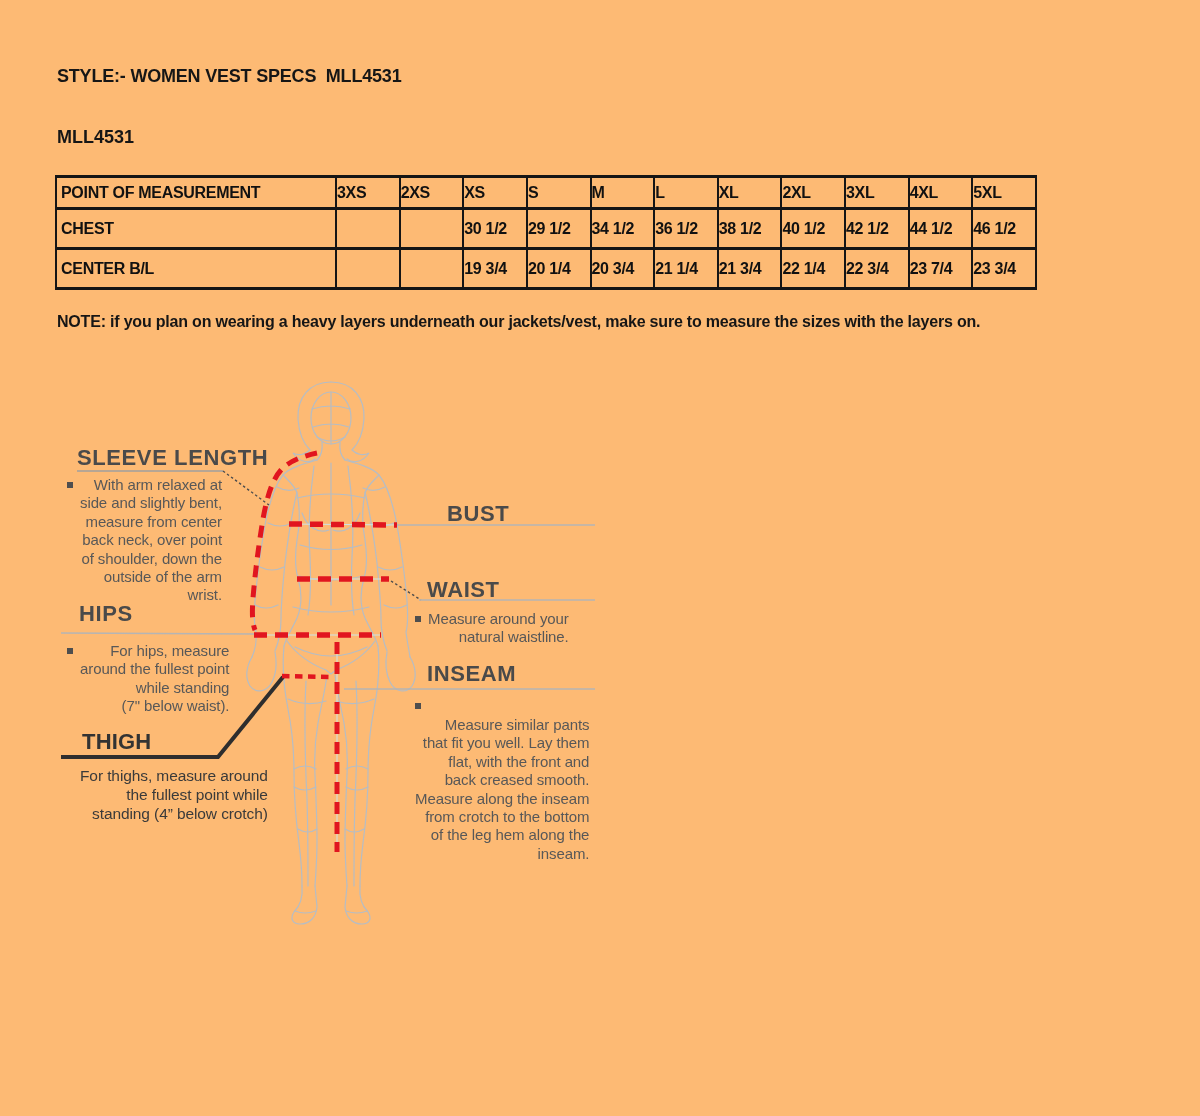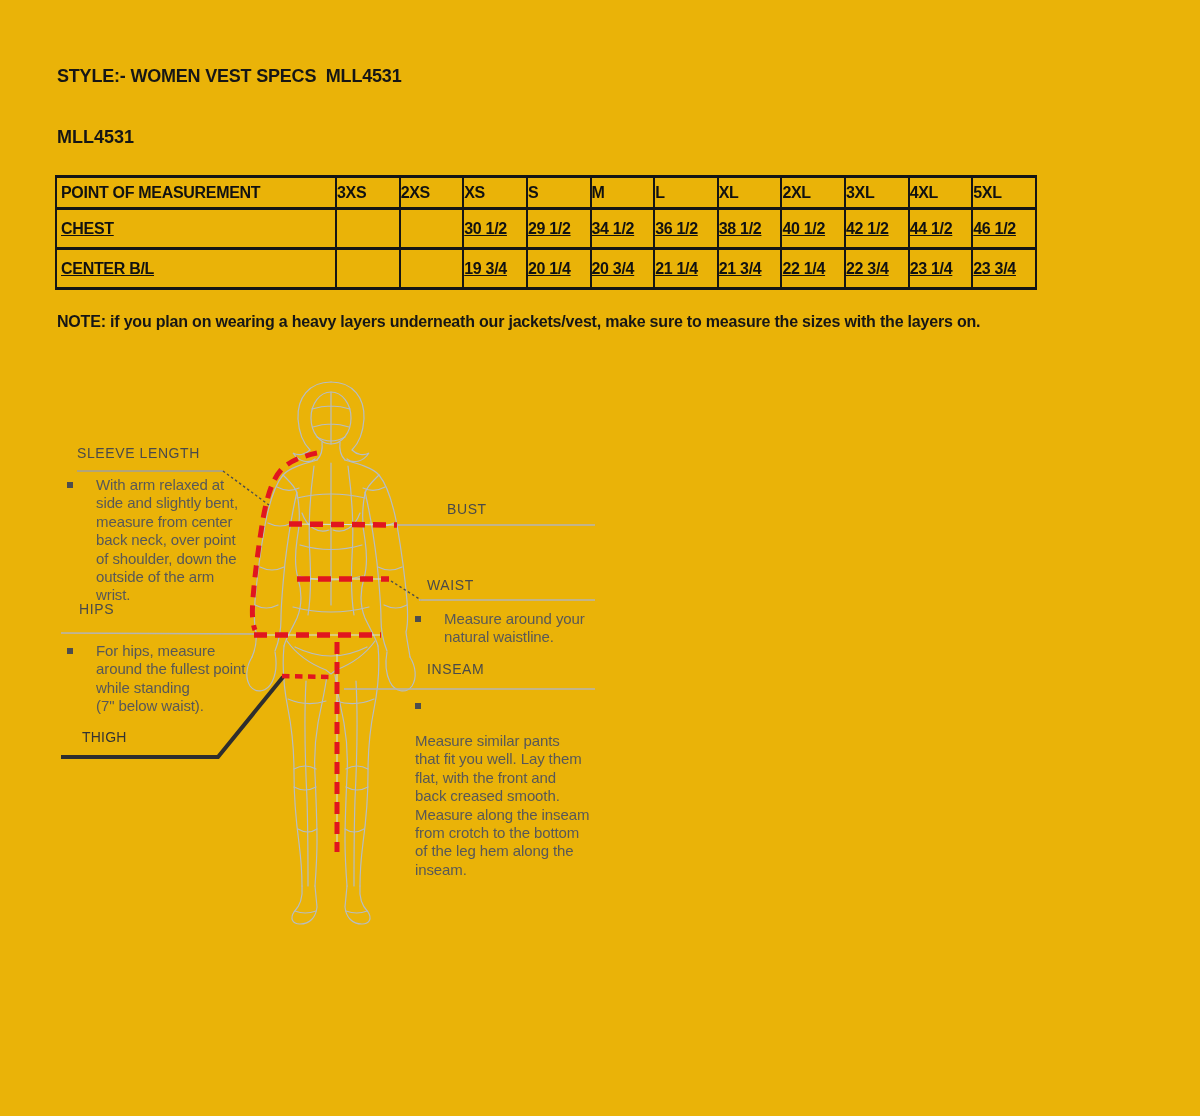--- a/index.html
+++ b/index.html
@@ -1,20 +1,20 @@
 <!DOCTYPE html>
 <html><head>
 <meta charset="utf-8">
 <style>
   html, body { margin: 0; padding: 0; background: #ffffff; }
   .page {
     position: relative;
     width: 1200px;
     height: 1116px;
-    background: #eab308;
+    background: #fdba74;
     font-family: "Liberation Sans", sans-serif;
     color: #1a1a1a;
     overflow: hidden;
   }
   .doc-title {
     position: absolute; left: 57px; top: 66px;
     font-size: 18px; font-weight: bold; letter-spacing: -0.2px; color: #161616;
     white-space: pre;
   }
   .style-code {
@@ -30,40 +30,40 @@
   .size-table th, .size-table td {
     border-left: 2px solid #151515;
     border-right: 2px solid #151515;
     border-top: 3px solid #151515;
     border-bottom: 3px solid #151515;
     text-align: left; vertical-align: middle;
     padding: 0; overflow: hidden; white-space: nowrap;
   }
   .size-table col.pom-col { width: 280px; }
   .size-table thead tr { height: 32px; }
-  .size-table tbody tr { height: 40px; text-decoration: underline; }
+  .size-table tbody tr { height: 40px; }
   .size-table .pom { text-align: left; padding-left: 4px; }
   .note-line {
     position: absolute; left: 57px; top: 313px;
     font-size: 16px; font-weight: bold; letter-spacing: -0.2px; color: #161616;
     white-space: nowrap;
   }
   .diagram {
     position: absolute; left: 55px; top: 355px;
     width: 580px; height: 600px;
   }
   .diagram svg { position: absolute; left: 0; top: 0; }
   .guide-heading {
     position: absolute;
-    font-size: 14px; font-weight: normal; letter-spacing: 0.6px;
+    font-size: 22px; font-weight: bold; letter-spacing: 0.6px;
     color: #4a4a4a; white-space: nowrap;
   }
   .guide-heading.dark { color: #333333; letter-spacing: 0.2px; }
   .guide-desc {
-    position: absolute; display: flex; gap: 23px; align-items: flex-start;
+    position: absolute; display: flex; gap: 7px; align-items: flex-start; text-align: right;
   }
   .bullet-sq {
     flex: none; width: 6px; height: 6px; background: #4e4e4e; margin-top: 6px;
   }
   .guide-desc-text {
     font-size: 15px; line-height: 18.4px; color: #585858;
     white-space: pre-line; letter-spacing: -0.1px;
   }
   .guide-desc-text.dark { color: #3a3a3a; font-size: 15.5px; line-height: 19px; }
 </style>
@@ -125,21 +125,21 @@
         <td class="pom">CENTER B/L</td>
         <td></td>
         <td></td>
         <td>19 3/4</td>
         <td>20 1/4</td>
         <td>20 3/4</td>
         <td>21 1/4</td>
         <td>21 3/4</td>
         <td>22 1/4</td>
         <td>22 3/4</td>
-        <td>23 1/4</td>
+        <td>23 7/4</td>
         <td>23 3/4</td>
       </tr>
     </tbody>
   </table>
 
   <div class="note-line">NOTE: if you plan on wearing a heavy layers underneath our jackets/vest, make sure to measure the sizes with the layers on.</div>
 
   <div class="diagram">
 
     <svg width="580" height="600" viewBox="0 0 580 600">
@@ -236,20 +236,25 @@
     <div class="guide-heading" style="left:24px; top:246px;">HIPS</div>
     <div class="guide-desc" style="left:12px; top:287px; width:200px;">
       <span class="bullet-sq"></span>
       <div class="guide-desc-text">For hips, measure
 around the fullest point
 while standing
 (7" below waist).</div>
     </div>
 
     <div class="guide-heading dark" style="left:27px; top:374px;">THIGH</div>
+    <div class="guide-desc" style="left:25px; top:411px; width:210px;">
+      <div class="guide-desc-text dark">For thighs, measure around
+the fullest point while
+standing (4” below crotch)</div>
+    </div>
 
     <div class="guide-heading" style="left:392px; top:146px;">BUST</div>
 
     <div class="guide-heading" style="left:372px; top:222px;">WAIST</div>
     <div class="guide-desc" style="left:360px; top:255px; width:190px;">
       <span class="bullet-sq"></span>
       <div class="guide-desc-text">Measure around your
 natural waistline.</div>
     </div>
 

